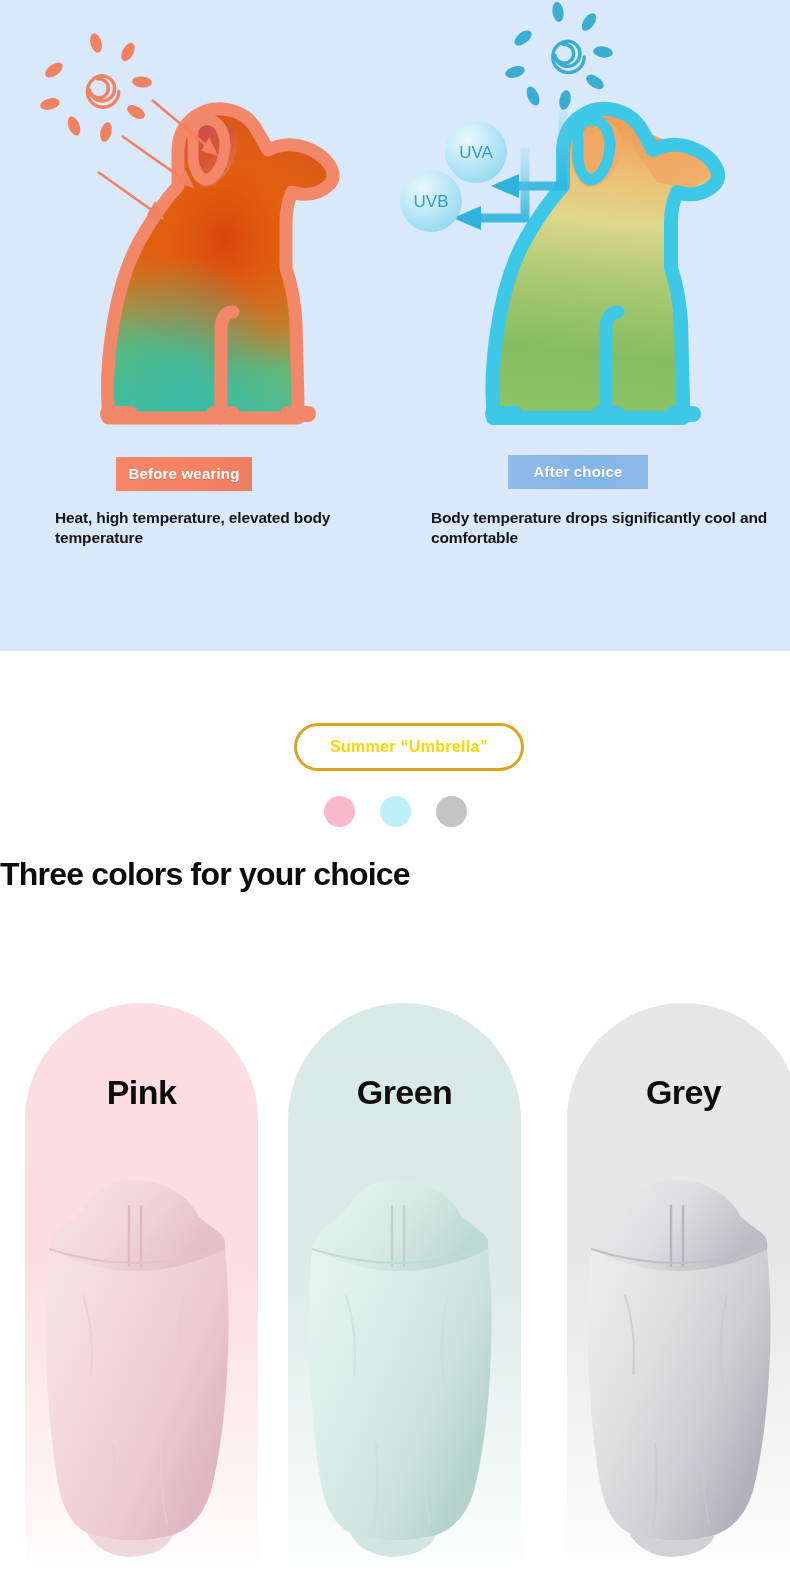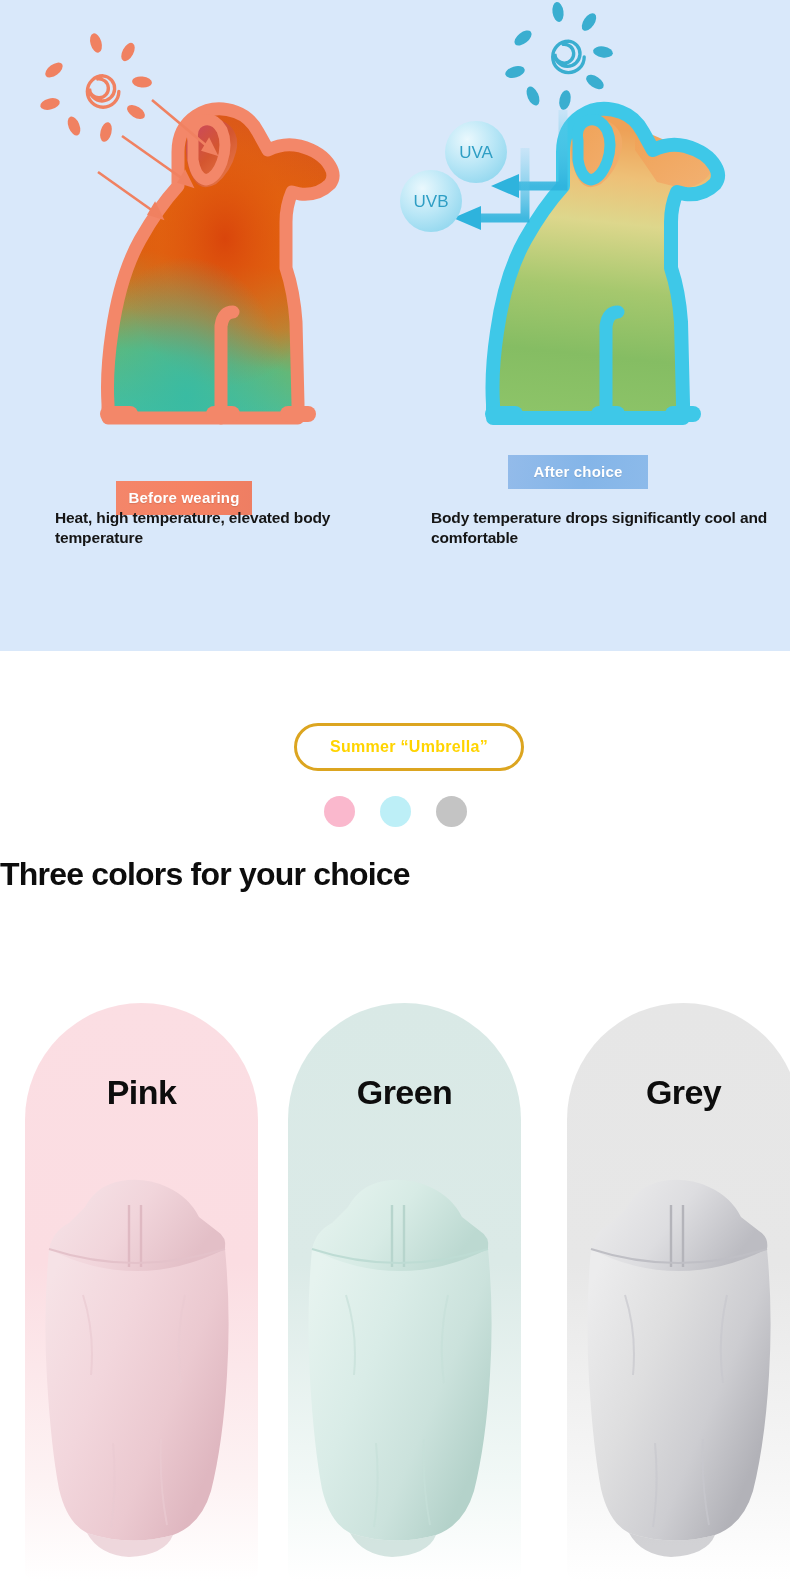--- a/index.html
+++ b/index.html
@@ -25,21 +25,21 @@
   .dog-stage { position:absolute; left:0; top:0; width:395px; height:445px; }
 
   
   .badge {
     position:absolute; height:34px; line-height:34px;
     color:#ffffff; font-size:15px; font-weight:bold;
     text-align:center; letter-spacing:.2px;
     text-shadow:0 1px 1px rgba(0,0,0,.12);
   }
   #badge-before { left:116px; top:457px; width:136px;
-    background:linear-gradient(95deg,#f4866a 0%,#f58263 55%,#ee7e63 100%);margin-top:24px; }
+    background:linear-gradient(95deg,#f4866a 0%,#f58263 55%,#ee7e63 100%); }
   #badge-after  { left:113px; top:455px; width:140px;
     background:linear-gradient(100deg,#93bbea 0%,#84b5e8 55%,#8cbaea 100%); }
 
   .caption {
     position:absolute; left:55px; top:508px; width:330px;
     font-size:15.5px; font-weight:bold; color:#151515;
     line-height:1.32; letter-spacing:-.15px;
   }
   #caption-after { left:11px; width:360px;margin-left:25px; }
 

